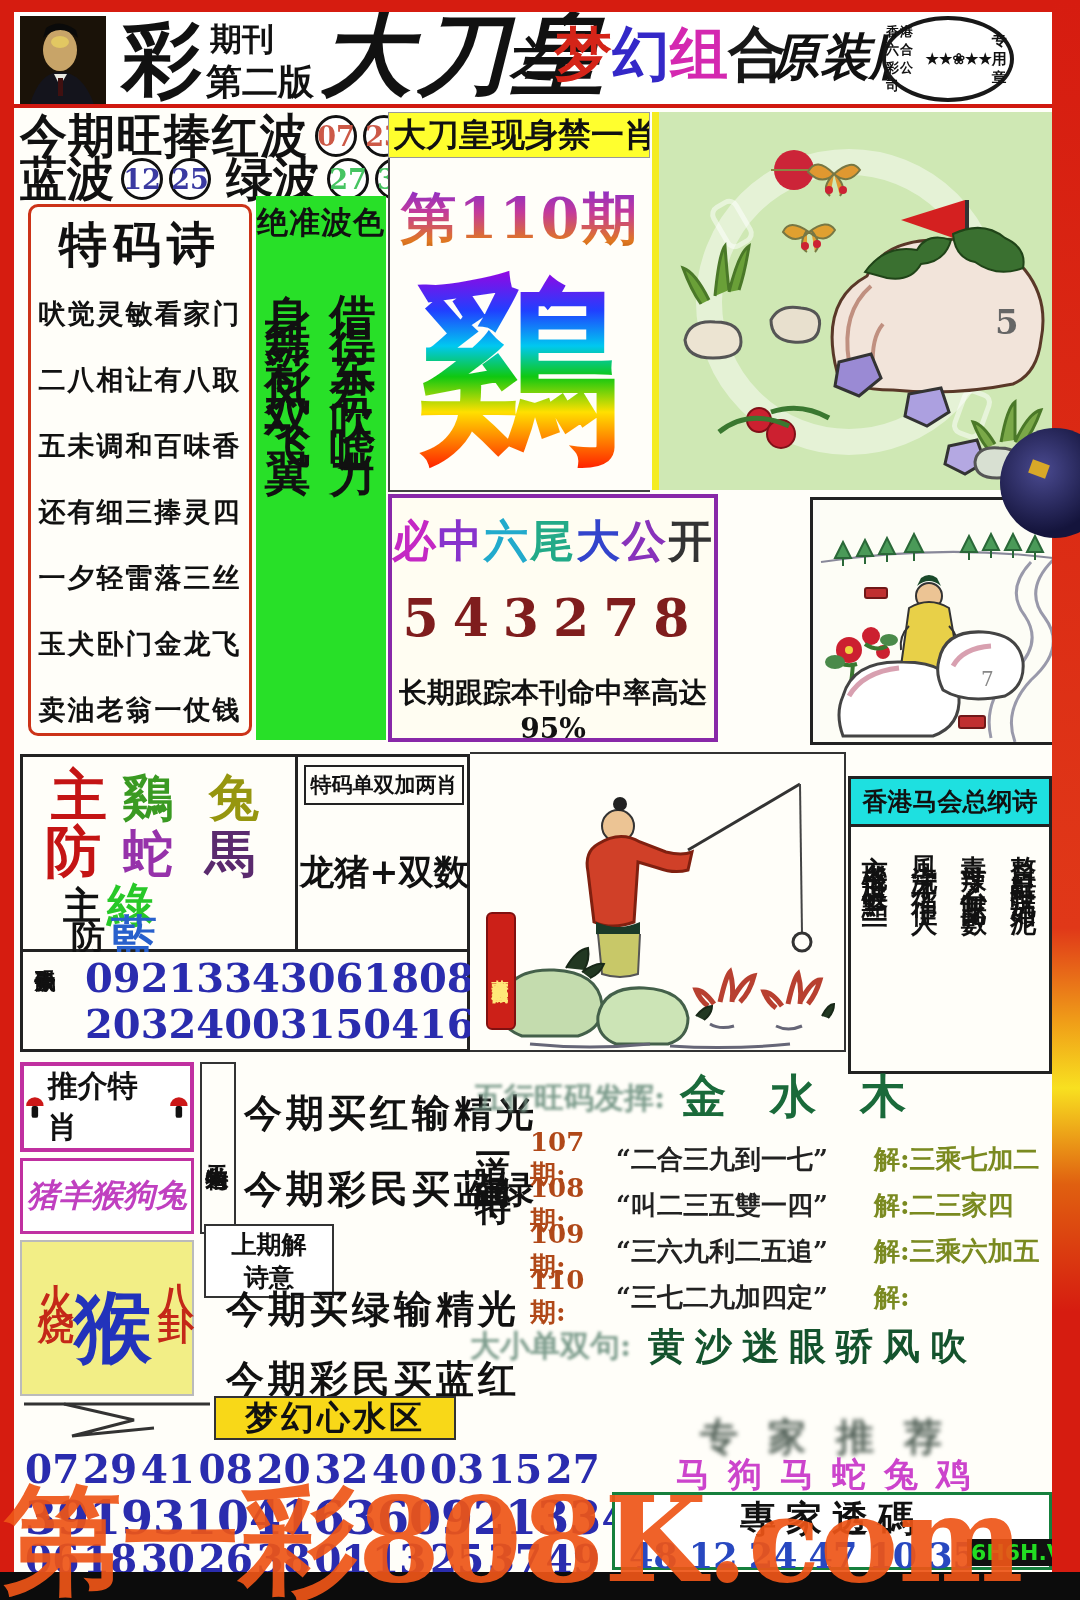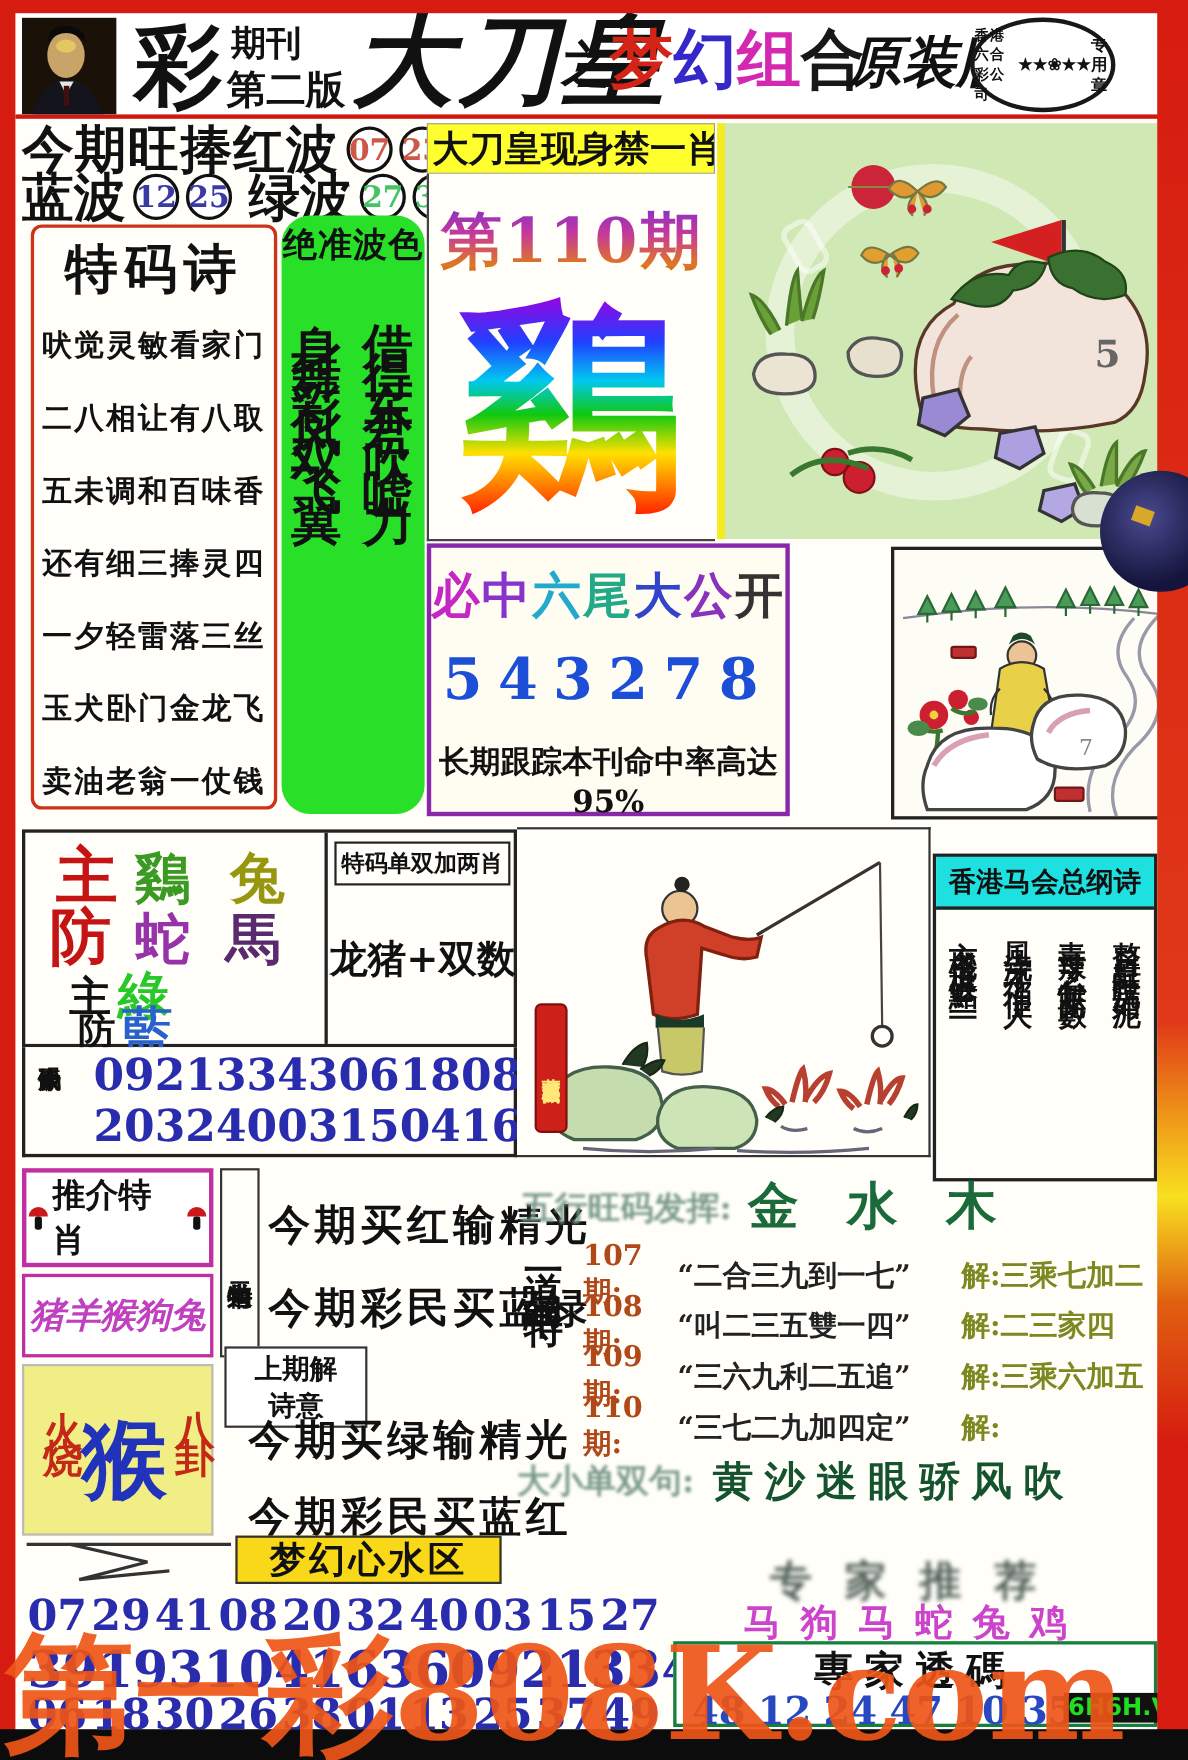--- a/index.html
+++ b/index.html
@@ -110,21 +110,21 @@
         <div class="poemline">吠觉灵敏看家门</div>
         <div class="poemline">二八相让有八取</div>
         <div class="poemline">五未调和百味香</div>
         <div class="poemline">还有细三捧灵四</div>
         <div class="poemline">一夕轻雷落三丝</div>
         <div class="poemline">玉犬卧门金龙飞</div>
         <div class="poemline">卖油老翁一仗钱</div>
       </div>
   </div>
 
-  <div class="abs" style="left:256px;top:196px;width:130px;height:544px;background:#28e028;border-radius:26px;">
+  <div class="abs" style="left:256px;top:196px;width:130px;height:544px;background:#28e028;">
     <div class="b" style="font-size:31px;text-align:center;margin-top:6px;letter-spacing:1px;">绝准波色</div>
     <div style="display:flex;justify-content:space-around;margin-top:14px;height:470px;">
         <div class="bosecol">身舞彩凤双飞翼</div>
         <div class="bosecol">借得东君吹嘘力</div>
       </div>
   </div>
 
   <div class="abs" style="left:388px;top:112px;width:262px;height:46px;background:#ffff2e;overflow:hidden;border:1px solid #999;">
     <div class="b" style="font-size:33px;white-space:nowrap;padding-left:4px;line-height:44px;">大刀皇现身禁一肖</div>
   </div>
@@ -136,21 +136,21 @@
   <div class="abs" style="left:388px;top:494px;width:330px;height:248px;border:4px solid #8828a8;background:#fffdf2;">
     <div class="b liuwei-title" style="font-size:44px;display:flex;justify-content:center;margin-top:14px;letter-spacing:2px;">
         <span>必</span>
         <span>中</span>
         <span>六</span>
         <span>尾</span>
         <span>大</span>
         <span>公</span>
         <span>开</span>
       </div>
-    <div class="b" style="font-size:52px;color:#1d4ed8;text-align:center;margin-top:16px;letter-spacing:14px;">543278</div>
+    <div class="b" style="font-size:52px;color:#7f1d1d;text-align:center;margin-top:16px;letter-spacing:14px;">543278</div>
     <div class="b" style="font-size:28px;text-align:center;margin-top:26px;">长期跟踪本刊命中率高达95%</div>
   </div>
 
   <div class="abs" style="left:652px;top:112px;width:400px;height:378px;background:#cfe8b4;border-left:7px solid #f4ec20;">
     <svg width="393" height="378" viewBox="0 0 393 378">
       <circle cx="190" cy="190" r="140" fill="none" stroke="#ffffff" stroke-width="26" opacity="0.45"></circle>
       <rect x="60" y="90" width="26" height="44" rx="8" fill="none" stroke="#fff" stroke-width="5" opacity="0.5" transform="rotate(-30 73 112)"></rect>
       <rect x="300" y="280" width="26" height="44" rx="8" fill="none" stroke="#fff" stroke-width="5" opacity="0.5" transform="rotate(20 313 302)"></rect>
       <circle cx="135" cy="58" r="20" fill="#cc2438"></circle>
       <path d="M112 58 h46" stroke="#884" stroke-width="2"></path>

